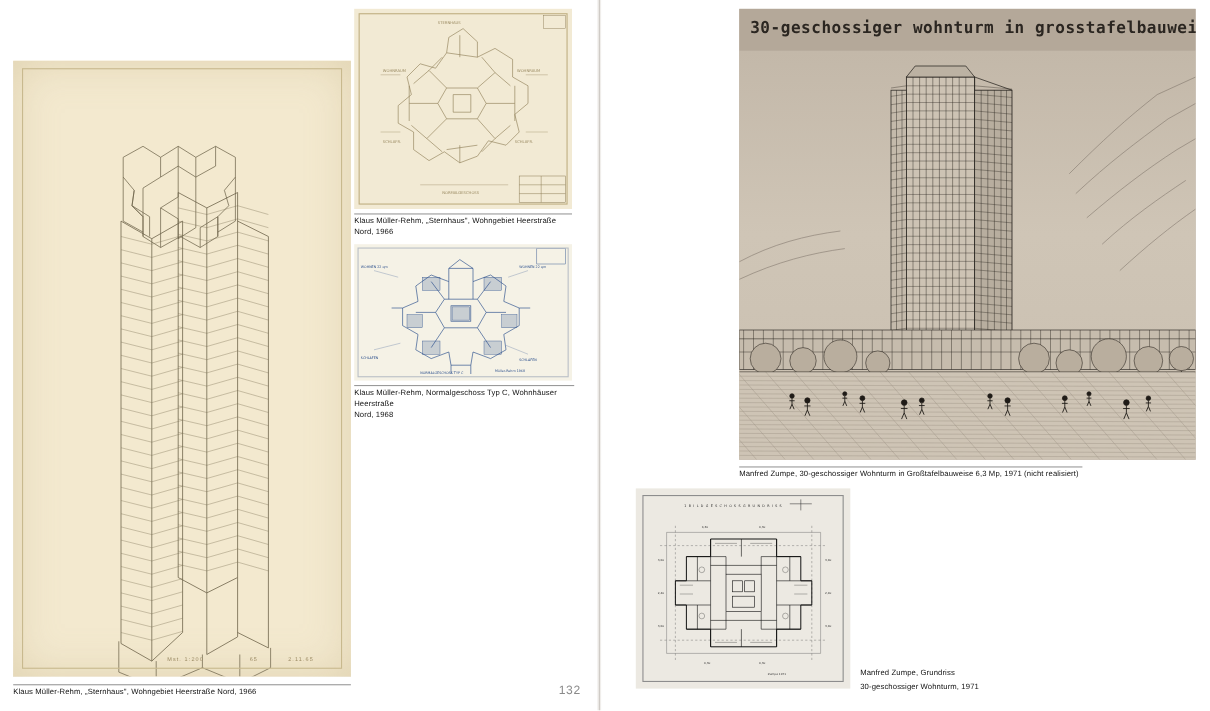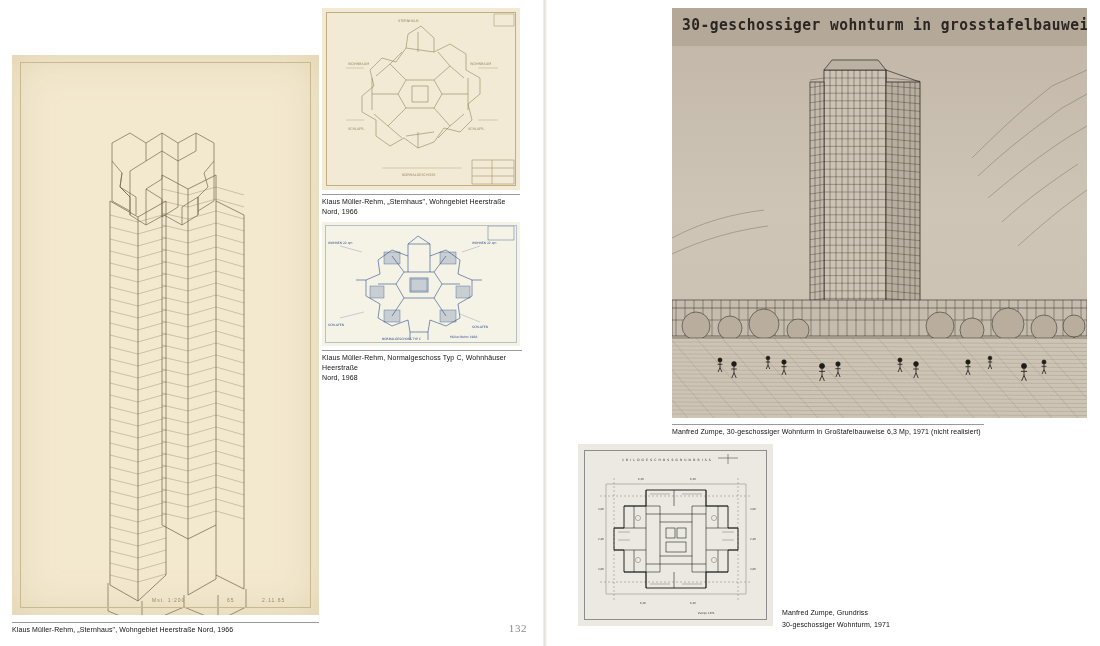--- a/index.html
+++ b/index.html
@@ -56,21 +56,20 @@
 
   .folio {
     position: absolute;
     left: 498px;
     top: 622px;
     width: 40px;
     text-align: center;
     font-size: 11px;
     color: #8a8a8a;
     letter-spacing: 0.6px;
-    font-family: Liberation Serif, serif;
   }
 
   
   .fig { position: absolute; overflow: hidden; }
 
   
   #fig-perspective {
     left: 12px; top: 55px; width: 307px; height: 560px;
     background: #f3e9cf;
     box-shadow: inset 0 0 40px rgba(190,170,120,0.35);

